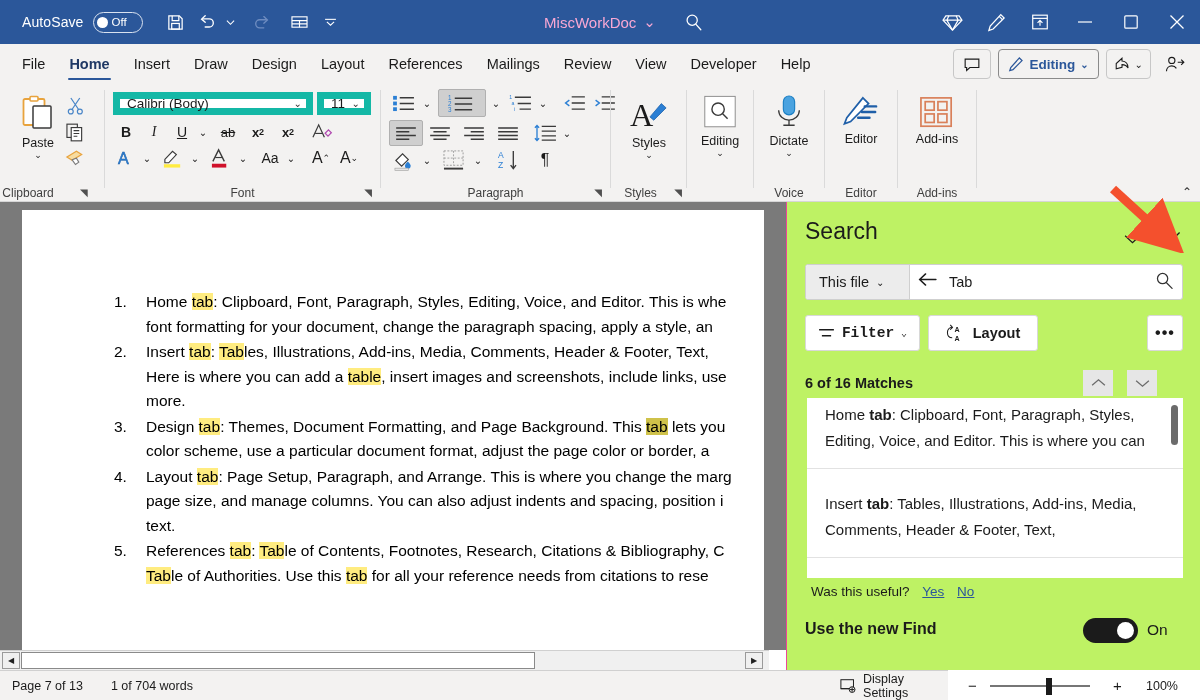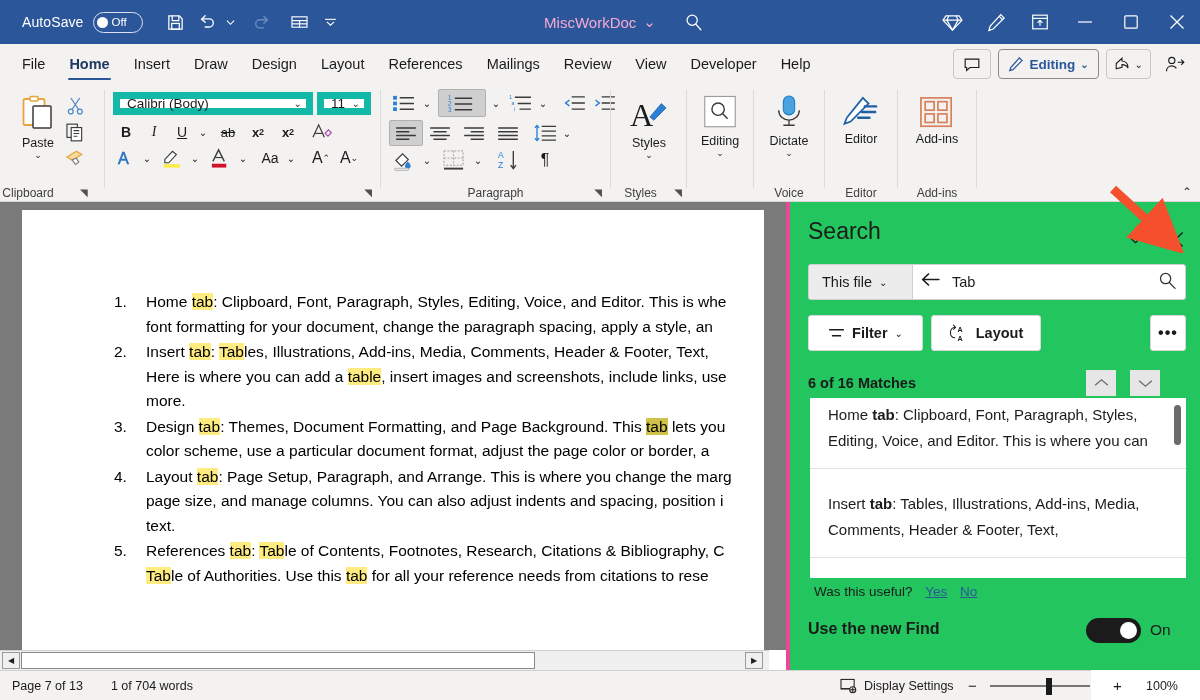--- a/index.html
+++ b/index.html
@@ -135,21 +135,21 @@
     border:1px solid #9a9a9a; display:flex; align-items:center; justify-content:center;
     font-size:8px; color:#202020;
   }
   .hsb-thumb {
     position:absolute; left:21px; top:1px; width:514px; height:17px; background:#fff; border:1px solid #8a8a8a;
   }
 
   
   .pane {
     position:absolute; left:786px; top:202px; width:414px; height:468px;
-    background:#22c55e; border-left:4px solid #ec4899;
+    background:#bef264; border-left:1px solid #ec4899;
   }
   .pane-title { position:absolute; left:18px; top:16px; font-size:23px; color:#1b1b1b; }
   .pane-hdr-btn {
     position:absolute; top:22px; width:32px; height:30px;
     display:flex; align-items:center; justify-content:center; color:#1b1b1b;
   }
   .searchrow {
     position:absolute; left:18px; top:62px; width:378px; height:36px;
     display:flex; border:1px solid #cfcfcf; border-radius:3px; overflow:hidden; background:#fff;
   }
@@ -191,21 +191,21 @@
   .newfind { position:absolute; left:18px; top:418px; font-size:16px; font-weight:bold; color:#1b1b1b; }
   .sw {
     position:absolute; left:296px; top:416px; width:55px; height:25px; border-radius:13px;
     background:#1b1b1b; display:flex; align-items:center; justify-content:flex-end; padding-right:4px;
   }
   .sw-knob { width:17px; height:17px; border-radius:50%; background:#fff; }
   .sw-text { position:absolute; left:360px; top:419px; font-size:15.5px; color:#1b1b1b; }
 
   
   .status {
-    position:absolute; left:0; top:670px; width:1091px; height:30px;
+    position:absolute; left:0; top:670px; width:948px; height:30px;
     background:#f3f2f1; border-top:1px solid #d0d0d0; display:flex; align-items:center;
   }
   .st-item { font-size:12.5px; color:#1b1b1b; }
   .zoomslider { position:absolute; left:990px; top:14px; width:100px; height:2px; background:#767676; }
   .zoomthumb { position:absolute; left:1046px; top:7px; width:6px; height:17px; background:#1b1b1b; }
 
   
   .arrow { position:absolute; left:1105px; top:183px; pointer-events:none; }
 </style>
 </head>
@@ -435,20 +435,21 @@
             <path d="M5.5 11h7" stroke="#3a3a3a" stroke-width="1.2"></path>
           <rect x="2" y="17.5" width="15" height="4" fill="#d0112b"></rect>
         </svg>
       </div>
       <div class="ficon" style="left:130px; top:62px; width:16px; height:24px; font-size:10px;">⌄</div>
       <div class="ficon" style="left:150px; top:62px; width:30px; height:24px; font-size:14px;">Aa</div>
       <div class="ficon" style="left:178px; top:62px; width:16px; height:24px; font-size:10px;">⌄</div>
       <div class="ficon" style="left:203px; top:62px; width:26px; height:24px; font-size:16px;">A<sup style="font-size:9px;">⌃</sup></div>
       <div class="ficon" style="left:231px; top:62px; width:26px; height:24px; font-size:16px;">A<sup style="font-size:9px;">⌄</sup></div>
 
+      <div class="rgroup-label">Font</div>
       <div class="dlg-launch" style="right:8px;">◥</div>
     </div>
     <div class="rsep" style="left:380px;"></div>
 
     <div class="rgroup" style="left:381px; width:229px;">
       <div class="ficon" style="left:8px; top:6px; width:30px; height:26px;">
         <svg width="24" height="18" viewBox="0 0 25 19" fill="none">
           <rect x="1" y="2" width="4" height="4" fill="#2b7fd4"></rect>
             <rect x="1" y="8" width="4" height="4" fill="#2b7fd4"></rect>
             <rect x="1" y="14" width="4" height="4" fill="#2b7fd4"></rect>
@@ -690,21 +691,21 @@
         <span class="smag">
           <svg width="19" height="19" viewBox="0 0 20 20" fill="none" stroke="#333" stroke-width="1.3">
               <circle cx="8" cy="8" r="5.4"></circle>
               <path d="M12.1 12.4 18 18.3" stroke-linecap="round"></path>
             </svg>
         </span>
       </div>
     </div>
 
     <div class="btnrow">
-      <div class="wbtn" style="left:0; width:115px;">
+      <div class="wbtn" style="left:0; width:115px;font-family:Liberation Mono, monospace;">
         <svg width="17" height="12" viewBox="0 0 18 13" stroke="#1b1b1b" stroke-width="1.5">
             <path d="M1 3h16M4 9.5h10"></path>
           </svg>
         <span>Filter</span>
         <span style="font-size:10px; font-weight:normal;">⌄</span>
       </div>
       <div class="wbtn" style="left:123px; width:110px;">
         <svg width="20" height="19" viewBox="0 0 21 20" fill="none" stroke="#1b1b1b" stroke-width="1.1">
           <text x="9" y="8" font-size="7.5" font-family="Liberation Sans" fill="#1b1b1b" stroke="none">A</text>
           <text x="9" y="18" font-size="7.5" font-family="Liberation Sans" fill="#1b1b1b" stroke="none">A</text>

